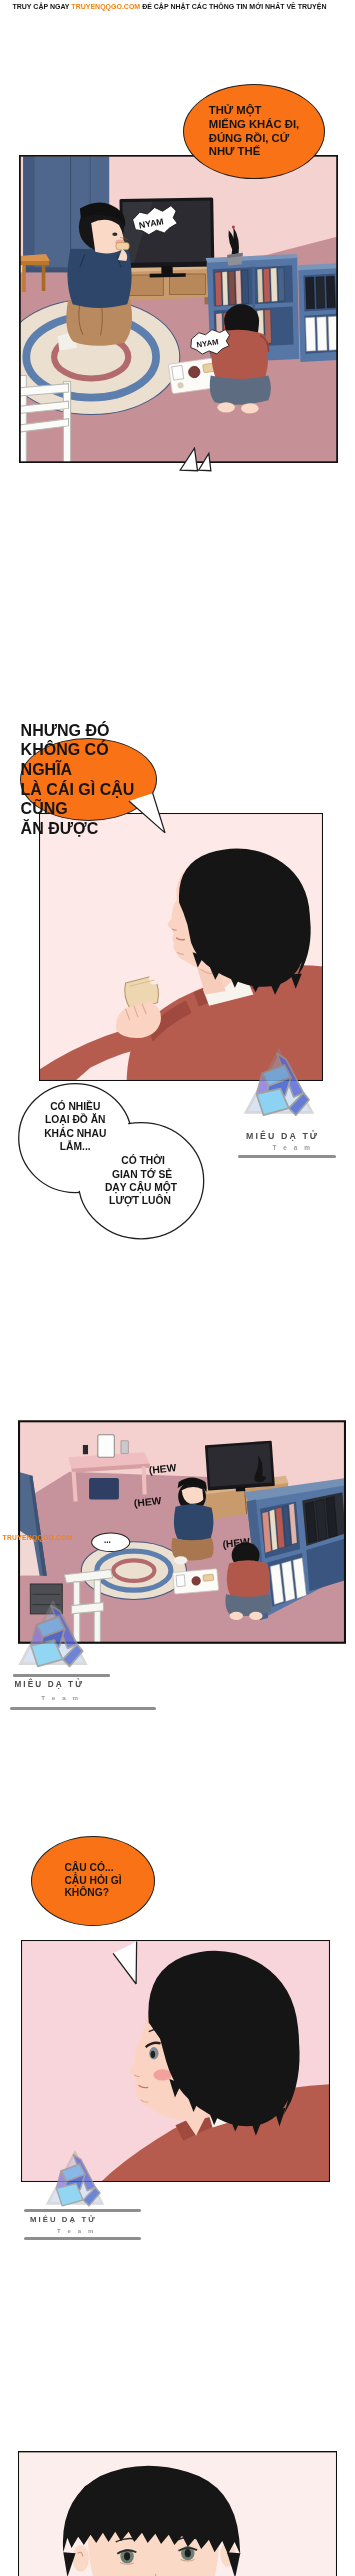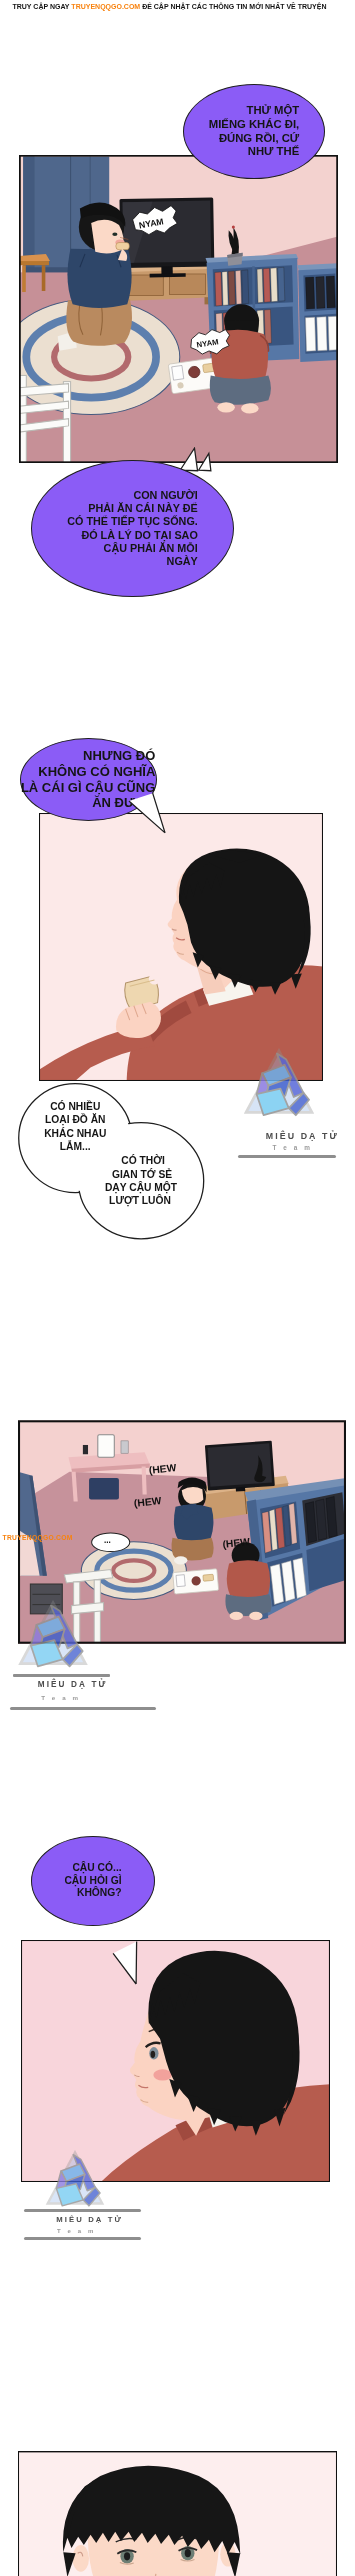--- a/index.html
+++ b/index.html
@@ -1,22 +1,22 @@
 <!DOCTYPE html>
 <html style="font-size:8.2px"><head>
 <meta charset="utf-8">
 <style>
 html,body{margin:0;padding:0;background:#fff;}
 #page{position:relative;width:355px;height:3087px;background:#fff;overflow:hidden;
   font-family:"Liberation Sans",sans-serif;}
-.bub{position:absolute;border:1.3px solid #1f1f1f;background:#8b5cf6;border-radius:50%;
-  display:flex;align-items:center;justify-content:center;text-align:right;
+.bub{position:absolute;border:1.3px solid #1f1f1f;background:#f97316;border-radius:50%;
+  display:flex;align-items:center;justify-content:center;text-align:left;
   font-weight:bold;color:#151515;line-height:1.22;z-index:30;}
 .wmline{position:absolute;height:2.1px;background:#8e8e8e;z-index:40;}
-.wmtxt{position:absolute;color:#4c4c4c;font-weight:bold;letter-spacing:2.1px;z-index:40;text-align:right;}
+.wmtxt{position:absolute;color:#4c4c4c;font-weight:bold;letter-spacing:2.1px;z-index:40;text-align:left;}
 .wmteam{position:absolute;color:#9a9a9a;letter-spacing:2.6px;z-index:40;text-align:center;font-weight:bold;}
 .panel{position:absolute;z-index:10;}
 </style>
 </head>
 <body>
 <div id="page">
 
 <div style="position:absolute;left:0;top:3.1px;width:339px;text-align:center;font-size:7px;font-weight:bold;color:#141414;white-space:nowrap;z-index:50;">TRUY CẬP NGAY <span style="color:#f8820e;">TRUYENQQGO.COM</span> ĐỂ CẬP NHẬT CÁC THÔNG TIN MỚI NHẤT VỀ TRUYỆN</div>
 
 <div class="bub" style="left:183px;top:84px;width:140px;height:93px;font-size:11.3px;">THỬ MỘT<br>MIẾNG KHÁC ĐI,<br>ĐÚNG RỒI, CỨ<br>NHƯ THẾ</div>
@@ -169,28 +169,27 @@
 </g>
 
 <g transform="rotate(-9 370 362)">
 <polygon points="336,352 352,342 364,348 378,340 392,348 404,344 410,356 402,366 406,376 392,380 380,388 366,380 352,384 342,374 332,368" fill="#ffffff" stroke="#111" stroke-width="1.5"></polygon>
 <text x="344" y="370" font-size="15" font-weight="bold" fill="#111" font-family="Liberation Sans,sans-serif">NYAM</text>
 </g>
 
 <rect x="1.5" y="1.5" width="616" height="595" fill="none" stroke="#111" stroke-width="3.5"></rect>
 </svg>
 
-<div class="bub" style="left:31px;top:460px;width:201px;height:135px;font-size:10.8px;">CON NGƯỜI<br>PHẢI ĂN CÁI NÀY ĐỂ<br>CÓ THỂ TIẾP TỤC SỐNG.<br>ĐÓ LÀ LÝ DO TẠI SAO<br>CẬU PHẢI ĂN MỖI<br>NGÀY</div>
 
 <svg style="position:absolute;left:175px;top:447px;z-index:29;" width="41" height="26" viewBox="0 0 80 50">
       <polygon points="10,45 38,2 44,46" fill="#fff" stroke="#1f1f1f" stroke-width="2.5"></polygon>
       <polygon points="46,45 66,12 70,46" fill="#fff" stroke="#1f1f1f" stroke-width="2.5"></polygon>
     </svg>
 
-<div class="bub" style="left:19.6px;top:738px;width:135px;height:81px;font-size:13px;">NHƯNG ĐÓ<br>KHÔNG CÓ NGHĨA<br>LÀ CÁI GÌ CẬU CŨNG<br>ĂN ĐƯỢC</div>
+<div class="bub" style="left:19.6px;top:738px;width:135px;height:81px;font-size:16px;">NHƯNG ĐÓ<br>KHÔNG CÓ NGHĨA<br>LÀ CÁI GÌ CẬU CŨNG<br>ĂN ĐƯỢC</div>
 
 <svg style="position:absolute;left:121px;top:788px;z-index:31;" width="52" height="49" viewBox="0 0 100 95">
 <polygon points="15,25 61,10 85,87" fill="#fff"></polygon>
 <path d="M15 25 L85 87 M61 10 L85 87" stroke="#1f1f1f" stroke-width="2.5" fill="none"></path>
 </svg>
 
 <svg class="panel" style="left:39px;top:813px;" width="284" height="268" viewBox="0 0 551 520">
 <rect width="551" height="520" fill="#fce9e8"></rect>
 
 <path d="M551 298 Q480 290 410 308 Q330 330 272 360 Q215 392 190 430 Q172 462 170 520 L551 520 Z" fill="#b65c4e"></path>

